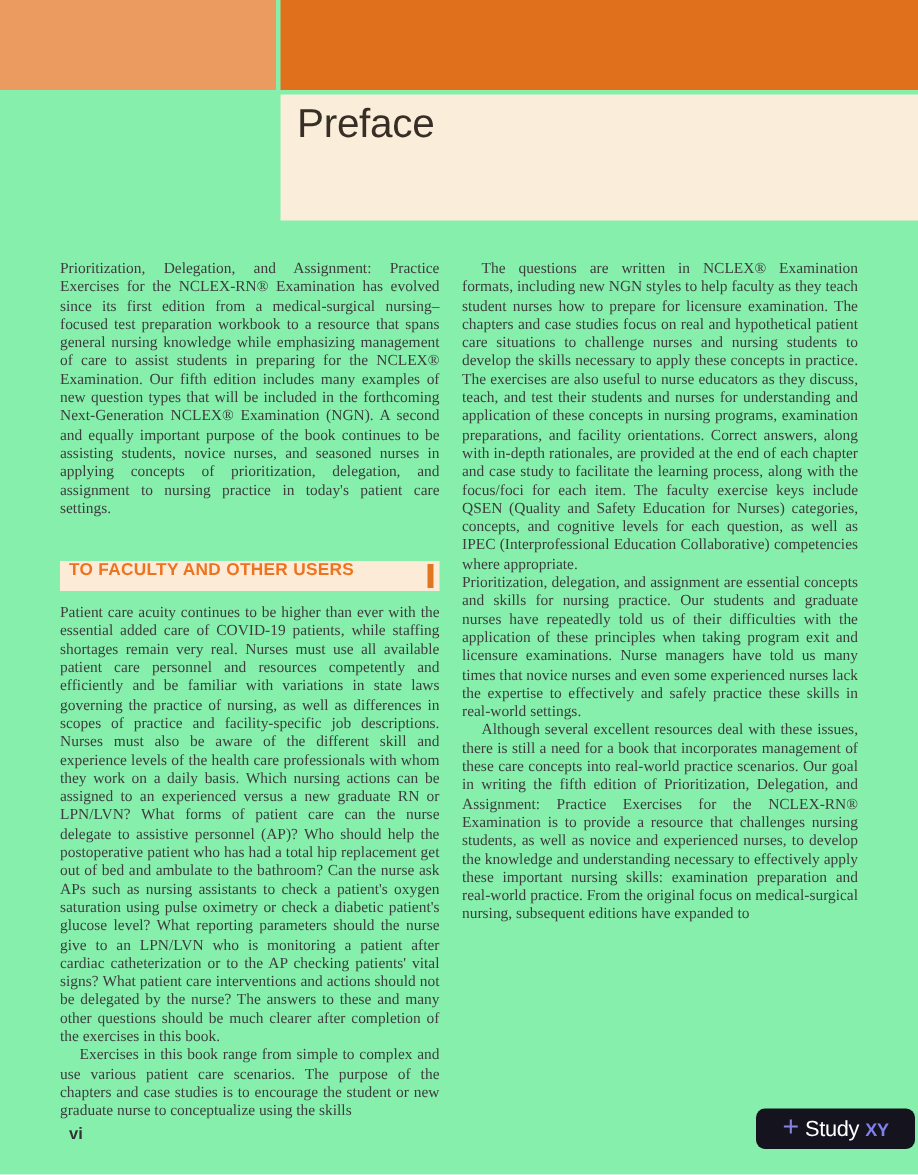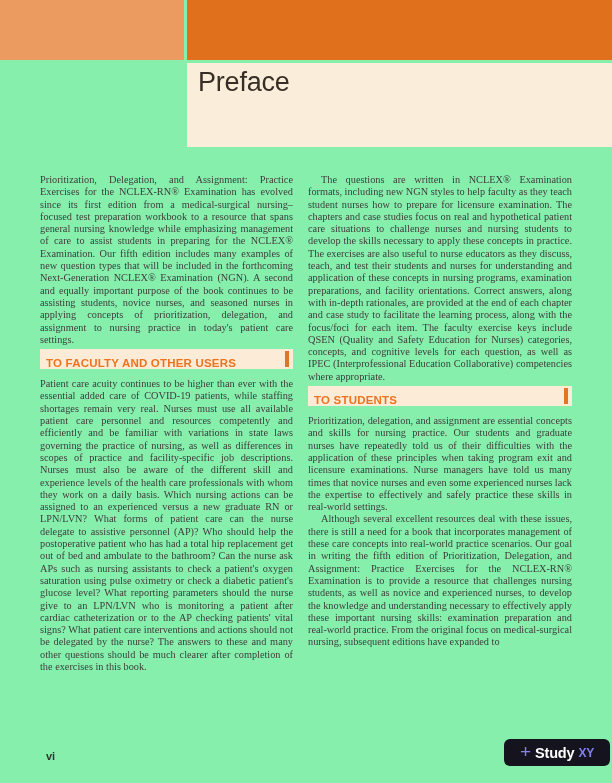--- a/index.html
+++ b/index.html
@@ -31,22 +31,22 @@
     font-size:10.3px; line-height:12.3px; color:#3d3d3d;
     text-align:justify;
   }
   .col-left  { left:40px;  width:253px; }
   .col-right { left:308px; width:264px; }
   .col p { margin:0; }
   .col p.indent { text-indent:13px; }
   .italic { }
   
   .section-bar {
-    position:relative; height:20px; margin:3px 0 9px 0;
-    background:#fcecd7; display:flex; align-items:flex-end;
+    position:relative; height:20px; margin:28px 0 9px 0;
+    background:#fcecd7; display:flex; align-items:flex-start;
   }
   .section-label {
     padding-left:6px;
     font-family:"Liberation Sans", sans-serif; font-weight:bold;
     font-size:11.5px; letter-spacing:0.2px; color:#ee7320;
   }
   .section-tick {
     position:absolute; right:4px; top:2px; bottom:2px; width:4px;
     background:#e0761f;
   }
@@ -61,21 +61,21 @@
     background:#15141e; border-radius:6px;
     display:flex; align-items:center; justify-content:center; gap:4px;
     cursor:pointer;
   }
   .badge .plus {
     color:#8584e3; font-family:"Liberation Sans", sans-serif;
     font-size:19px; font-weight:300; line-height:1; margin-top:-2px;
   }
   .badge .b-study {
     color:#ffffff; font-family:"Liberation Sans", sans-serif;
-    font-weight:bold; font-size:14.5px; letter-spacing:-0.2px;
+    font-weight:normal; font-size:14.5px; letter-spacing:-0.2px;
   }
   .badge .b-xy {
     color:#8080e8; font-family:"Liberation Sans", sans-serif;
     font-weight:bold; font-size:12px; letter-spacing:-0.2px;
   }
 </style>
 </head>
 <body>
 
 <div class="page">
@@ -88,29 +88,26 @@
 
   <div class="col col-left">
     <p><span class="italic">Prioritization, Delegation, and Assignment: Practice Exercises for the NCLEX-RN® Examination</span><span> has evolved since its first edition from a medical-surgical nursing–focused test preparation workbook to a resource that spans general nursing knowledge while emphasizing management of care to assist students in preparing for the NCLEX® Examination. Our fifth edition includes many examples of new question types that will be included in the forthcoming Next-Generation NCLEX® Examination (NGN). A second and equally important purpose of the book continues to be assisting students, novice nurses, and seasoned nurses in applying concepts of prioritization, delegation, and assignment to nursing practice in today's patient care settings.</span></p>
 
     <div class="section-bar">
       <span class="section-label">TO FACULTY AND OTHER USERS</span>
       <span class="section-tick"></span>
     </div>
 
     <p>Patient care acuity continues to be higher than ever with the essential added care of COVID-19 patients, while staffing shortages remain very real. Nurses must use all available patient care personnel and resources competently and efficiently and be familiar with variations in state laws governing the practice of nursing, as well as differences in scopes of practice and facility-specific job descriptions. Nurses must also be aware of the different skill and experience levels of the health care professionals with whom they work on a daily basis. Which nursing actions can be assigned to an experienced versus a new graduate RN or LPN/LVN? What forms of patient care can the nurse delegate to assistive personnel (AP)? Who should help the postoperative patient who has had a total hip replacement get out of bed and ambulate to the bathroom? Can the nurse ask APs such as nursing assistants to check a patient's oxygen saturation using pulse oximetry or check a diabetic patient's glucose level? What reporting parameters should the nurse give to an LPN/LVN who is monitoring a patient after cardiac catheterization or to the AP checking patients' vital signs? What patient care interventions and actions should not be delegated by the nurse? The answers to these and many other questions should be much clearer after completion of the exercises in this book.</p>
+    <p class="indent">Exercises in this book range from simple to complex and use various patient care scenarios. The purpose of the chapters and case studies is to encourage the student or new graduate nurse to conceptualize using the skills</p>
   </div>
 
   <div class="col col-right">
     <p class="indent">The questions are written in NCLEX® Examination formats, including new NGN styles to help faculty as they teach student nurses how to prepare for licensure examination. The chapters and case studies focus on real and hypothetical patient care situations to challenge nurses and nursing students to develop the skills necessary to apply these concepts in practice. The exercises are also useful to nurse educators as they discuss, teach, and test their students and nurses for understanding and application of these concepts in nursing programs, examination preparations, and facility orientations. Correct answers, along with in-depth rationales, are provided at the end of each chapter and case study to facilitate the learning process, along with the focus/foci for each item. The faculty exercise keys include QSEN (Quality and Safety Education for Nurses) categories, concepts, and cognitive levels for each question, as well as IPEC (Interprofessional Education Collaborative) competencies where appropriate.</p>
 
-    <div class="section-bar">
-      <span class="section-label">TO STUDENTS</span>
-      <span class="section-tick"></span>
-    </div>
 
     <p>Prioritization, delegation, and assignment are essential concepts and skills for nursing practice. Our students and graduate nurses have repeatedly told us of their difficulties with the application of these principles when taking program exit and licensure examinations. Nurse managers have told us many times that novice nurses and even some experienced nurses lack the expertise to effectively and safely practice these skills in real-world settings.</p>
     <p class="indent"><span>Although several excellent resources deal with these issues, there is still a need for a book that incorporates management of these care concepts into real-world practice scenarios. Our goal in writing the fifth edition of </span><span class="italic">Prioritization, Delegation, and Assignment: Practice Exercises for the NCLEX-RN® Examination</span><span> is to provide a resource that challenges nursing students, as well as novice and experienced nurses, to develop the knowledge and understanding necessary to effectively apply these important nursing skills: examination preparation and real-world practice. From the original focus on medical-surgical nursing, subsequent editions have expanded to</span></p>
   </div>
 
   <div class="page-number">vi</div>
 
   <div class="badge">
     <span class="plus">+</span>
     <span class="b-study">Study</span>

